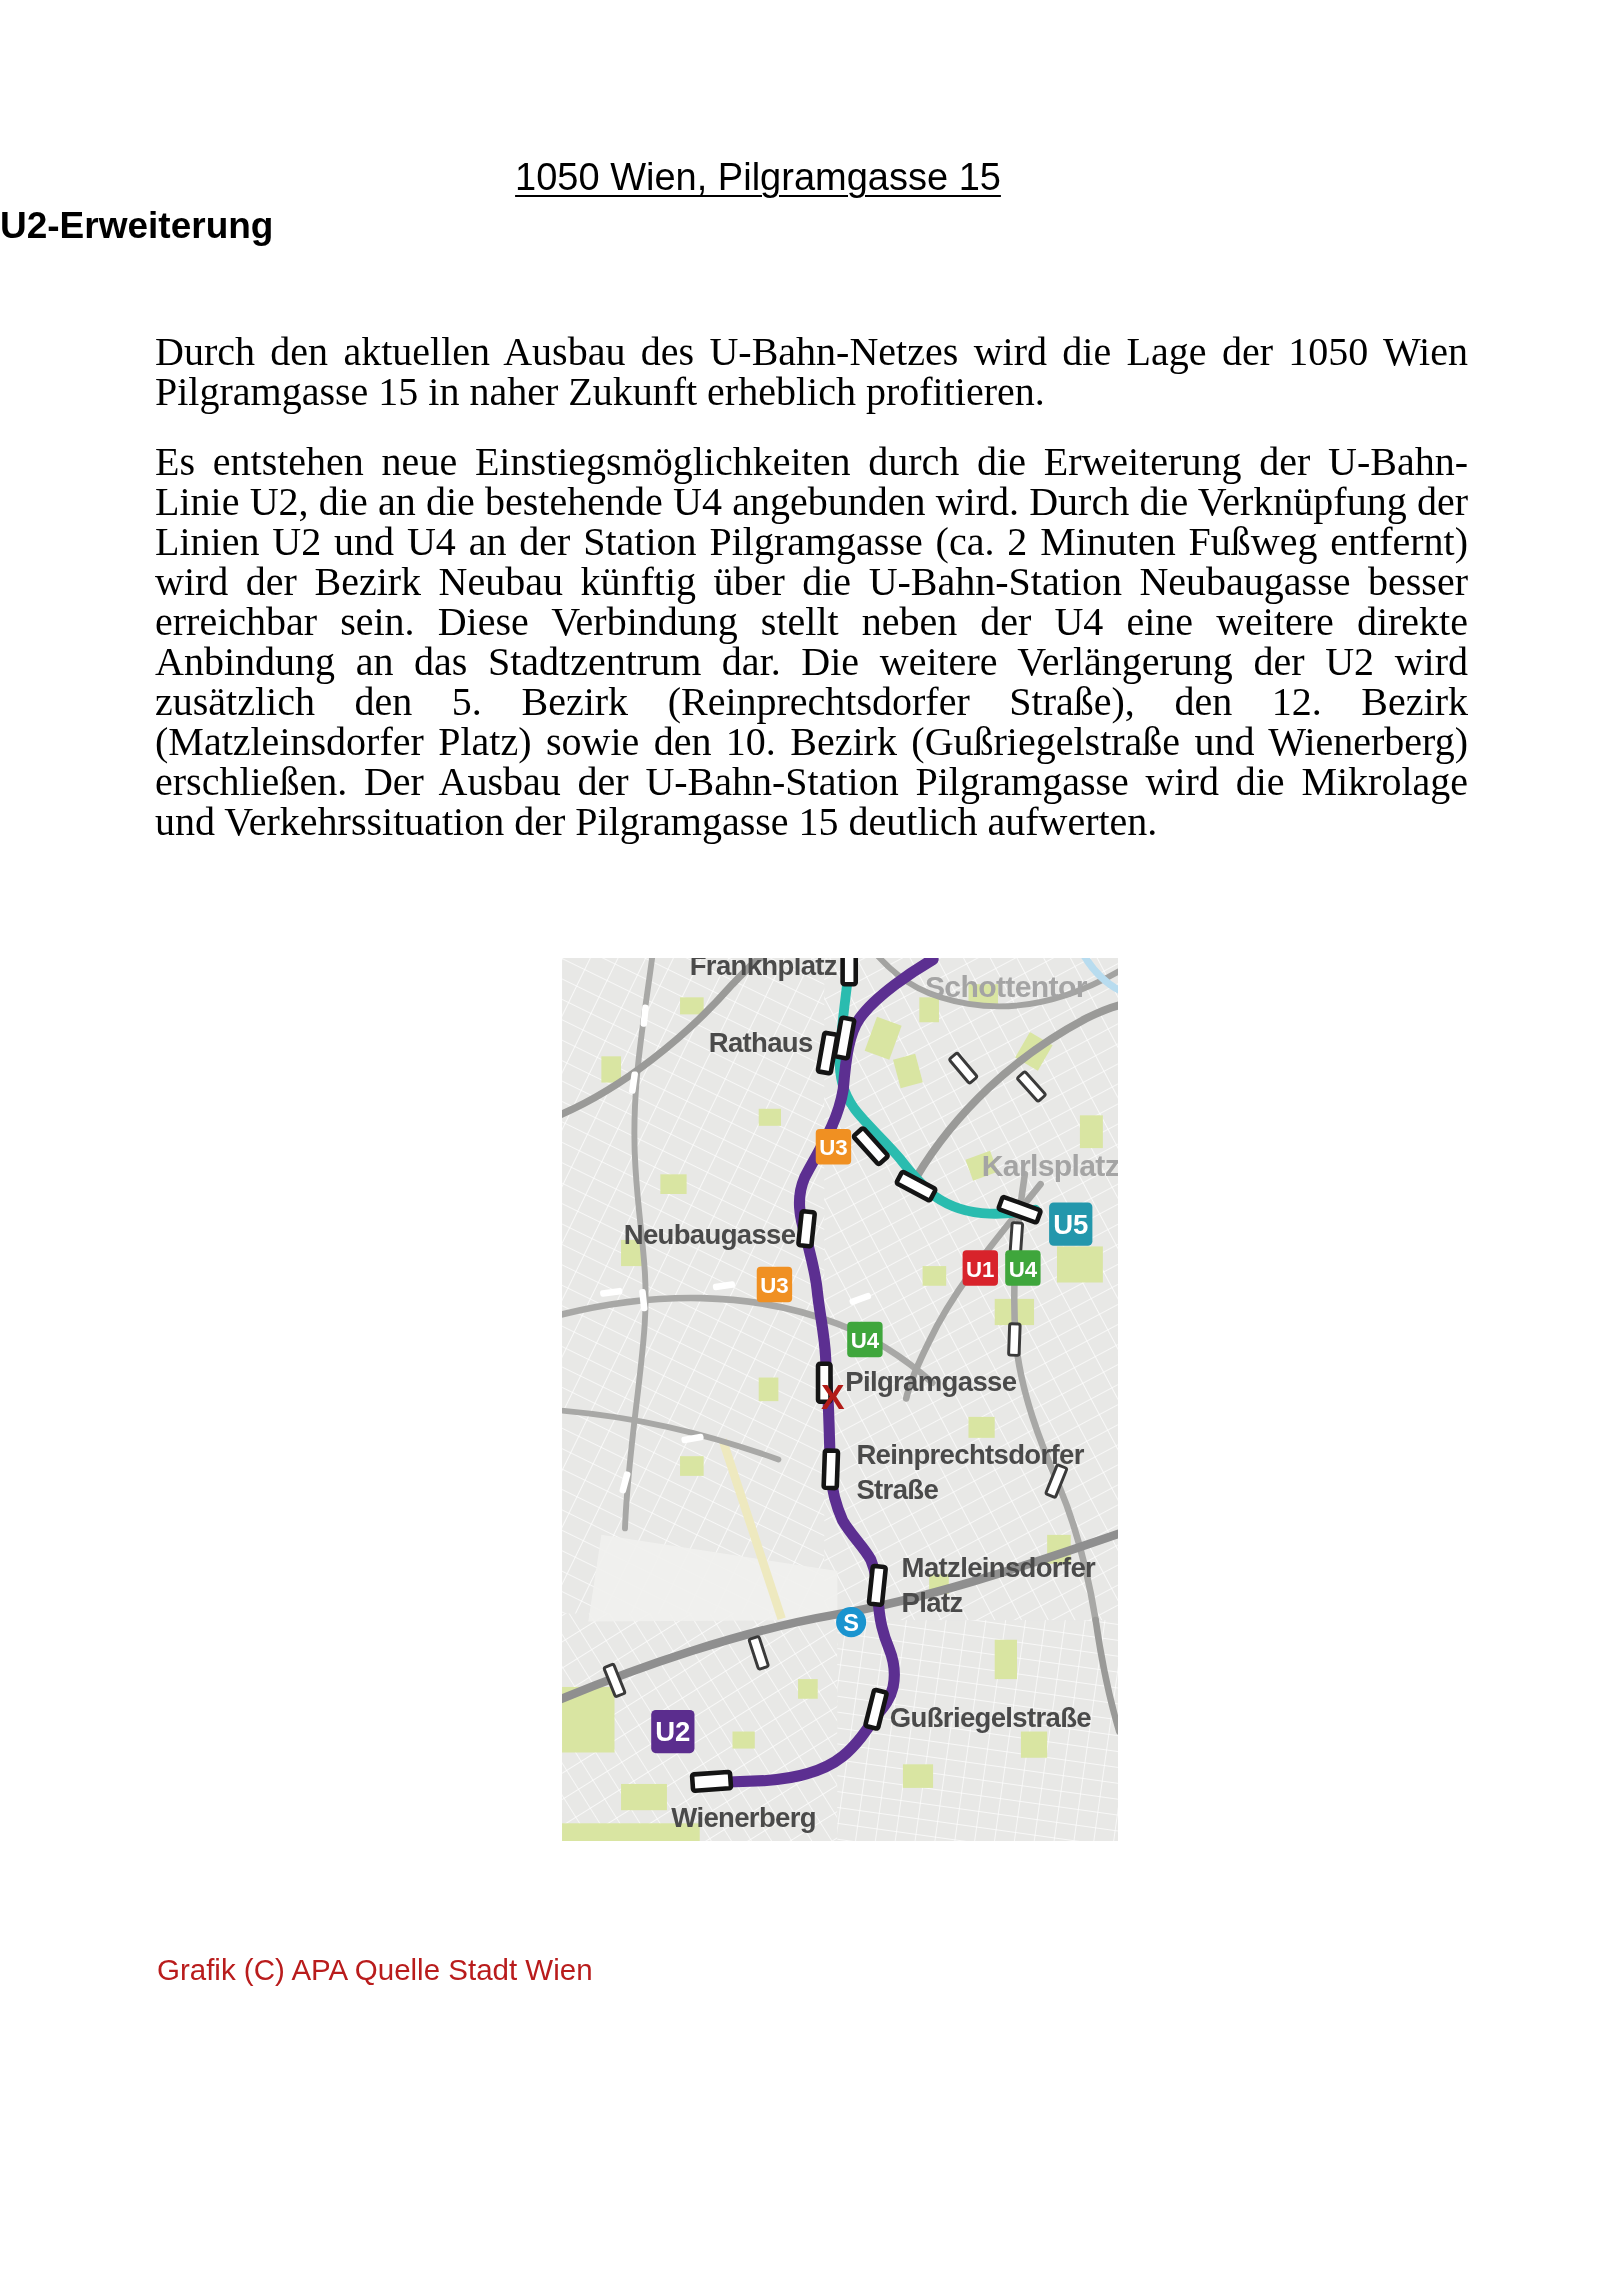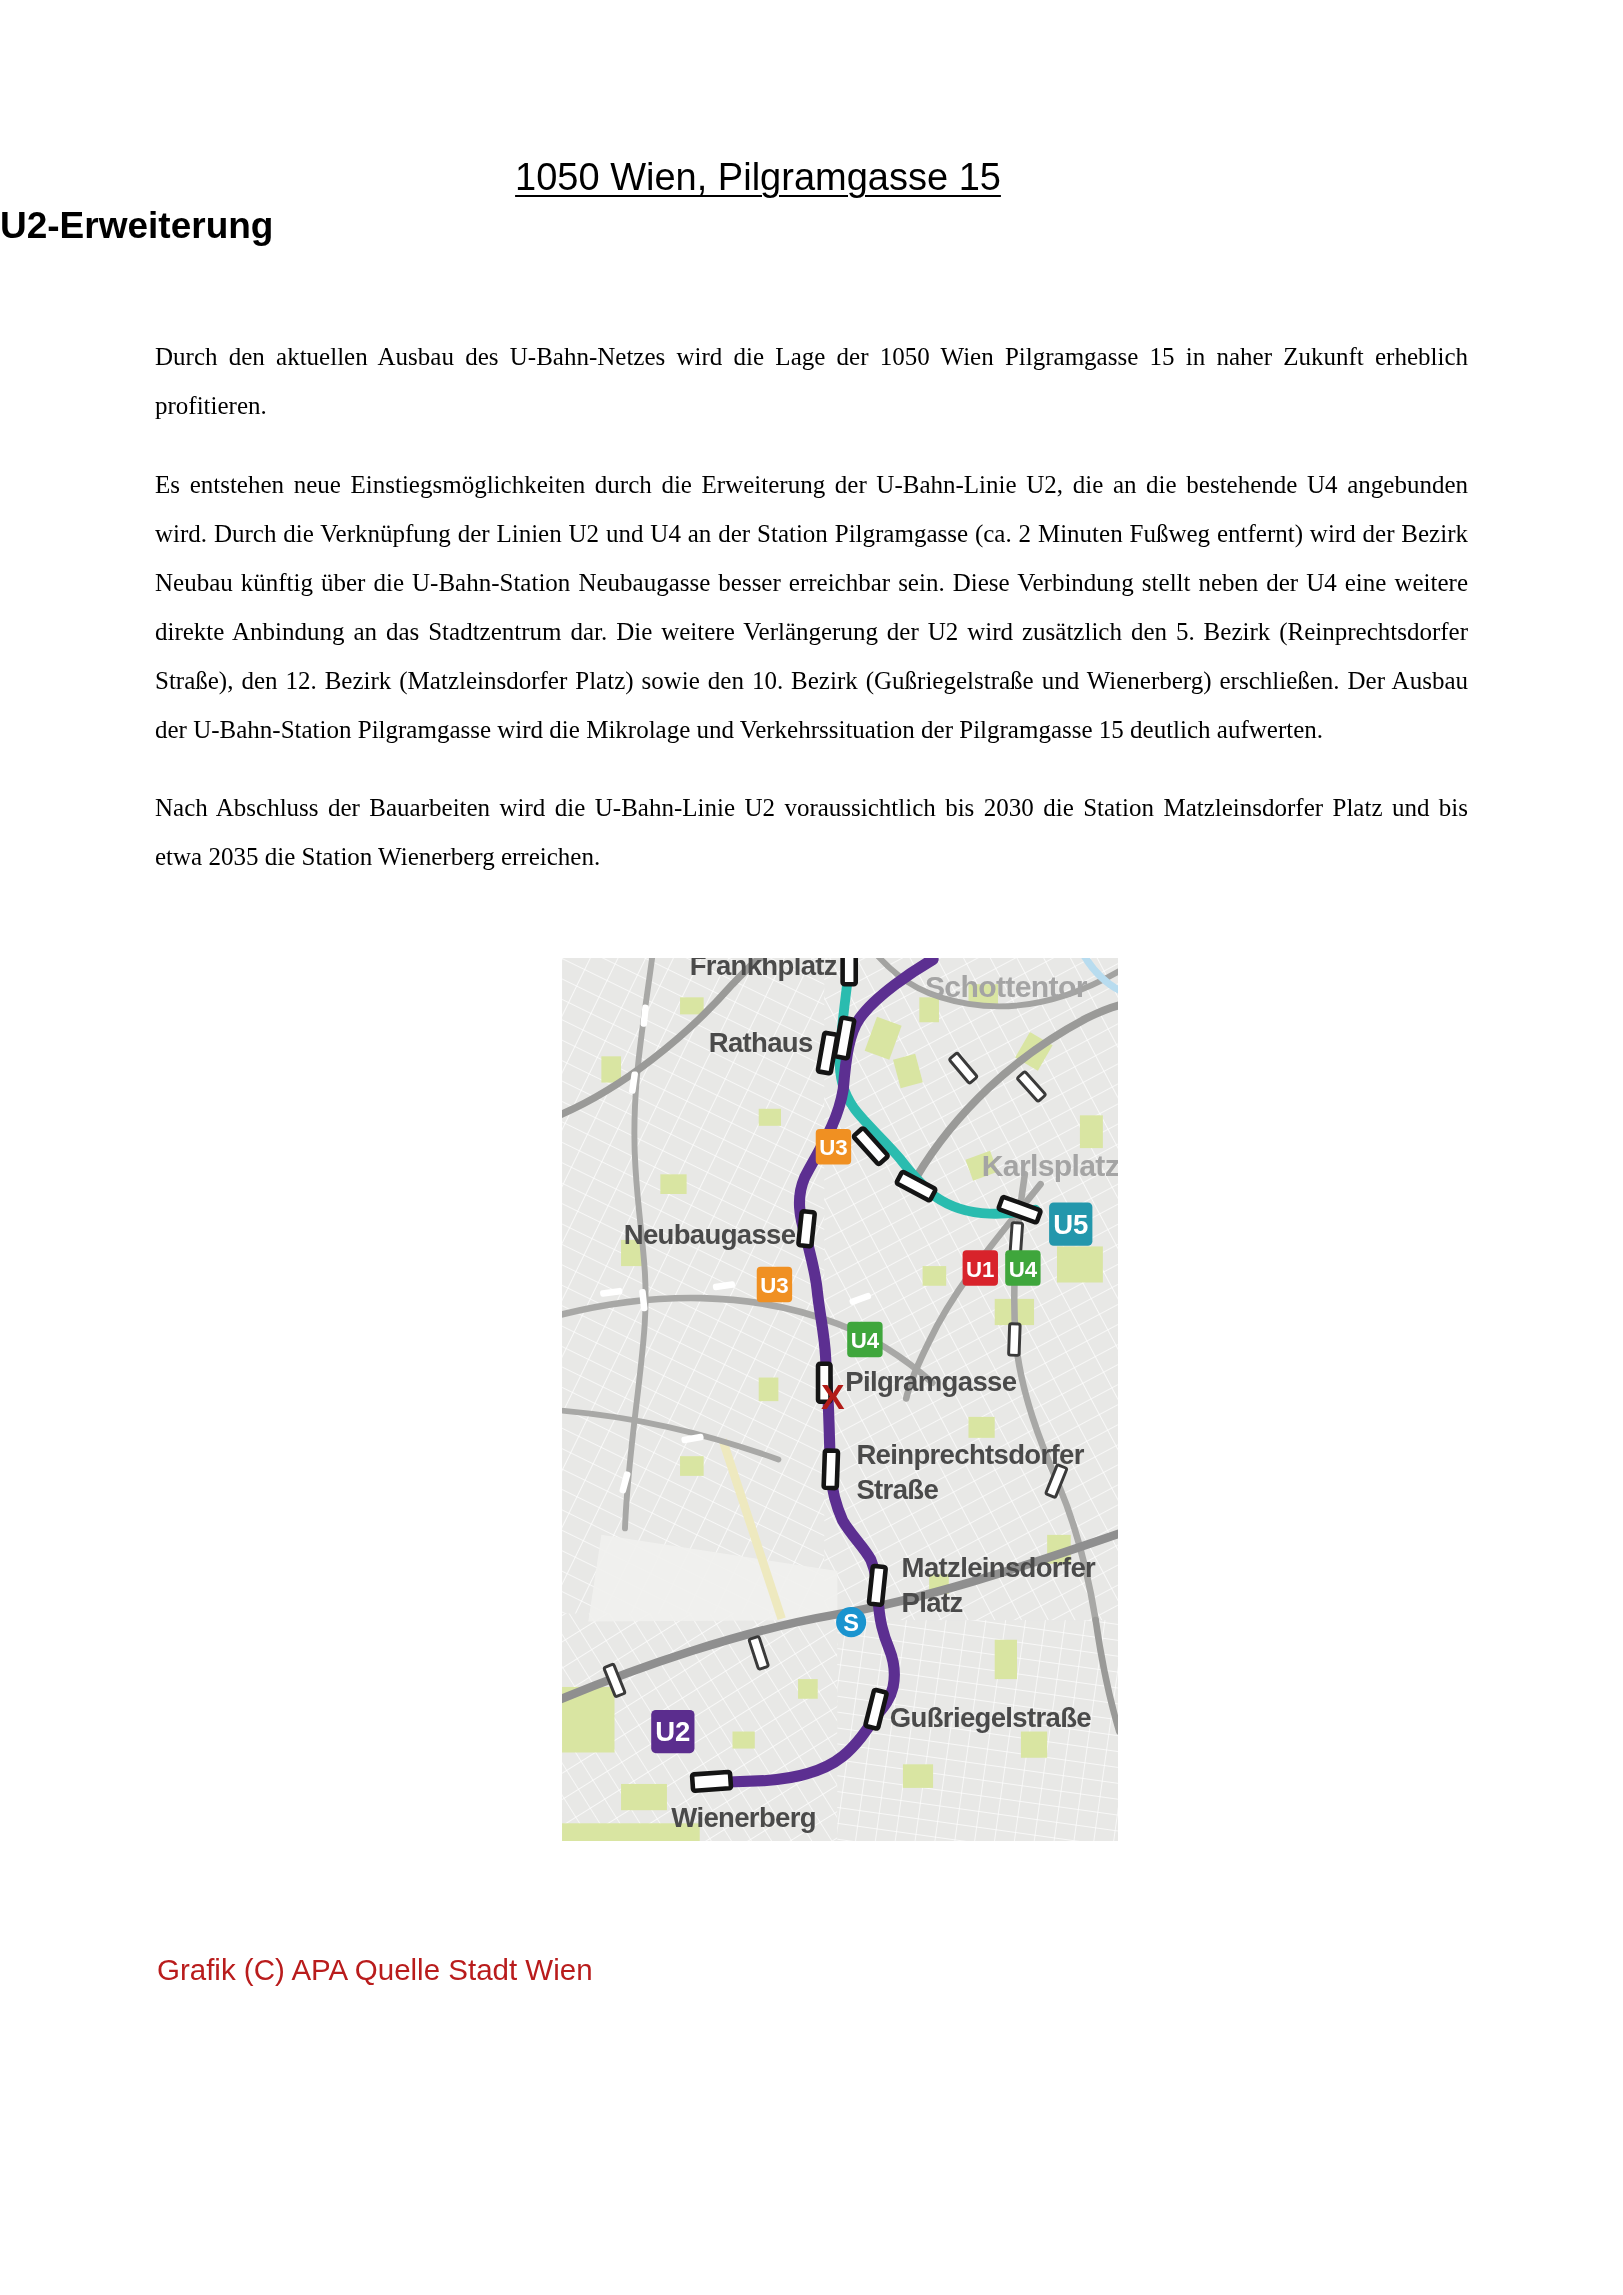--- a/index.html
+++ b/index.html
@@ -29,22 +29,22 @@
     top:205px; left:0; width:1623px;
     text-align:left;
     font-family:"Liberation Sans", sans-serif;
     font-size:37px;
     font-weight:700;
   }
   .body-text{
     position:absolute;
     left:155px; top:332px;
     width:1313px;
-    font-size:25px;
-    line-height:49px;
+    font-size:40px;
+    line-height:40px;
     text-align:justify;
   }
   .body-text p{margin:0 0 29.5px 0;}
   .caption{
     position:absolute;
     left:157px; top:1953px;
     font-family:"Liberation Sans", sans-serif;
     font-size:29.5px;
     color:#b91c1c;
   }
@@ -64,21 +64,20 @@
 <body>
 
 <div class="page">
 
   <div class="doc-title">1050 Wien, Pilgramgasse 15</div>
   <div class="doc-subtitle">U2-Erweiterung</div>
 
   <div class="body-text">
     <p>Durch den aktuellen Ausbau des U-Bahn-Netzes wird die Lage der 1050 Wien Pilgramgasse 15 in naher Zukunft erheblich profitieren.</p>
     <p>Es entstehen neue Einstiegsmöglichkeiten durch die Erweiterung der U-Bahn-Linie U2, die an die bestehende U4 angebunden wird. Durch die Verknüpfung der Linien U2 und U4 an der Station Pilgramgasse (ca. 2 Minuten Fußweg entfernt) wird der Bezirk Neubau künftig über die U-Bahn-Station Neubaugasse besser erreichbar sein. Diese Verbindung stellt neben der U4 eine weitere direkte Anbindung an das Stadtzentrum dar. Die weitere Verlängerung der U2 wird zusätzlich den 5. Bezirk (Reinprechtsdorfer Straße), den 12. Bezirk (Matzleinsdorfer Platz) sowie den 10. Bezirk (Gußriegelstraße und Wienerberg) erschließen. Der Ausbau der U-Bahn-Station Pilgramgasse wird die Mikrolage und Verkehrssituation der Pilgramgasse 15 deutlich aufwerten.</p>
-    <p>Nach Abschluss der Bauarbeiten wird die U-Bahn-Linie U2 voraussichtlich bis 2030 die Station Matzleinsdorfer Platz und bis etwa 2035 die Station Wienerberg erreichen.</p>
   </div>
 
   <div class="map-wrap">
     <svg viewBox="0 0 848 1347" width="556" height="883">
       <defs>
         <pattern id="g1" width="38" height="28" patternUnits="userSpaceOnUse" patternTransform="rotate(26)">
           <path d="M0 0 H38 M0 0 V28" stroke="#ffffff" stroke-width="2.4" fill="none"></path>
         </pattern>
         <pattern id="g2" width="36" height="27" patternUnits="userSpaceOnUse" patternTransform="rotate(-28)">
           <path d="M0 0 H36 M0 0 V27" stroke="#ffffff" stroke-width="2.4" fill="none"></path>

